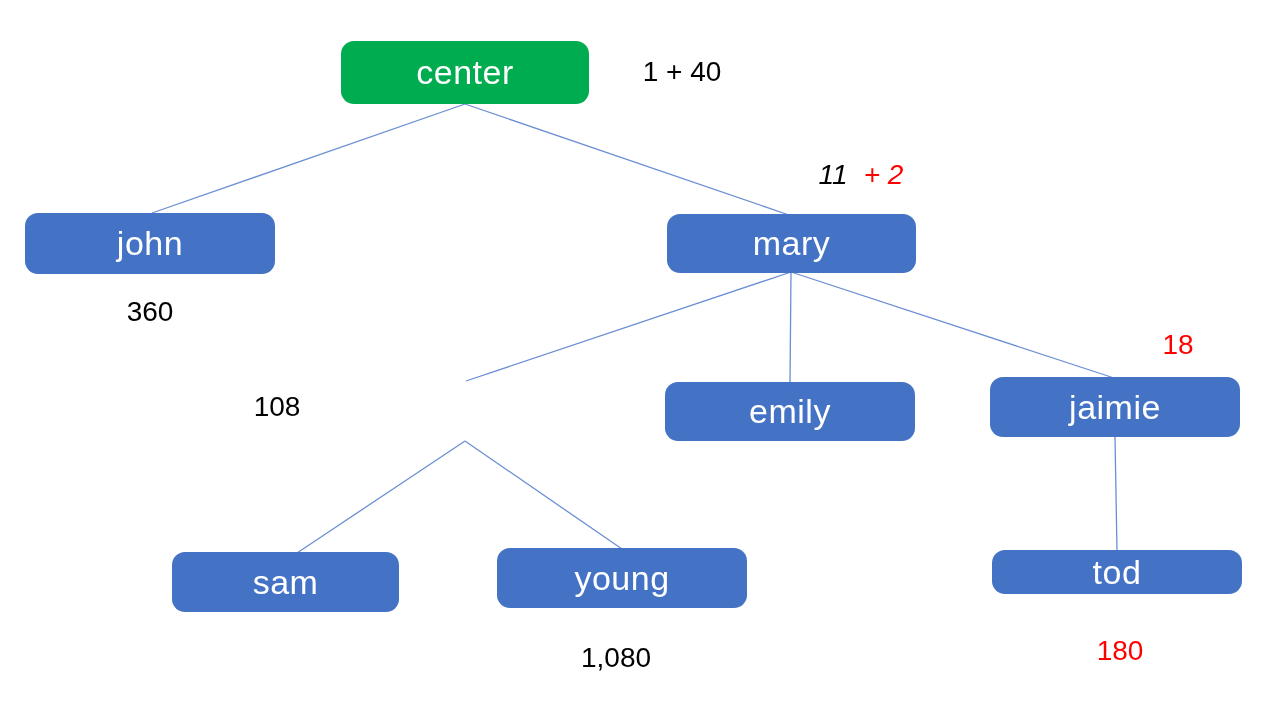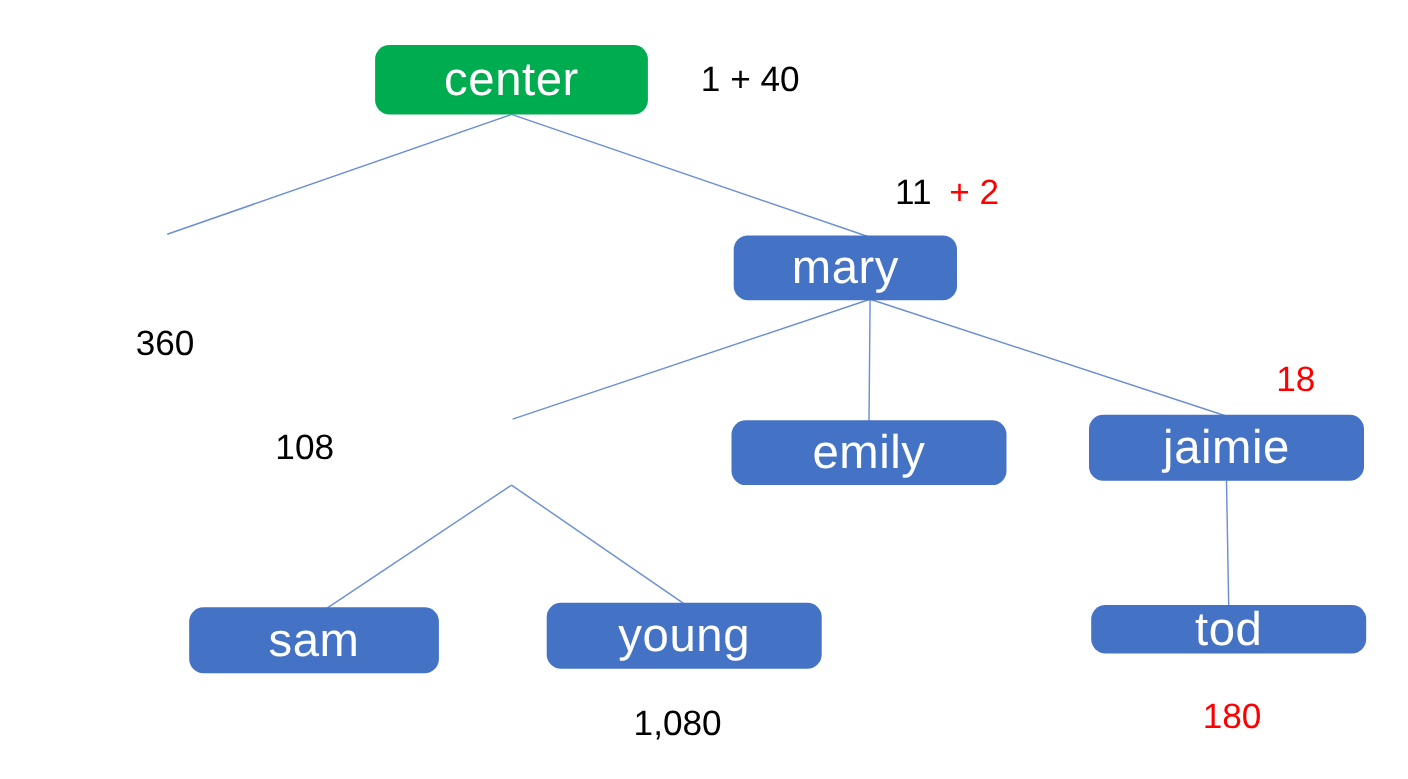--- a/index.html
+++ b/index.html
@@ -17,53 +17,54 @@
   .canvas{position:relative;width:1280px;height:708px;background:var(--background);}
   .connectors{position:absolute;left:0;top:0;width:1280px;height:708px;}
   .connectors line{stroke:var(--connector);stroke-width:1.3;}
   .node{
     position:absolute;
     width:250px;height:61px;
     background:var(--node-fill);
     color:var(--node-text);
     border-radius:13px;
     display:flex;align-items:center;justify-content:center;
-    font-size:43px;font-weight:400;
+    font-size:34px;font-weight:400;
     letter-spacing:0.5px;
   }
   .node--root{background:var(--root-fill);height:63px;}
   .ann{
     position:absolute;
     transform:translate(-50%,-50%);
-    font-size:32px;color:var(--annotation-black);
+    font-size:28px;color:var(--annotation-black);
     white-space:nowrap;
   }
   .ann--red{color:var(--annotation-red);}
-  .ann--pair{display:flex;gap:16px;}
+  .ann--pair{display:flex;gap:16px;font-style:italic;}
 </style>
 </head>
 <body>
 
 <div class="canvas">
 
   <svg class="connectors" viewBox="0 0 1280 708">
     <line x1="465" y1="104" x2="152" y2="213"></line>
     <line x1="465" y1="104" x2="789" y2="215"></line>
     <line x1="791" y1="272" x2="466" y2="381"></line>
     <line x1="791" y1="272" x2="790" y2="383"></line>
     <line x1="791" y1="272" x2="1114" y2="378"></line>
     <line x1="465" y1="441" x2="297" y2="553"></line>
     <line x1="465" y1="441" x2="622" y2="549"></line>
     <line x1="1115" y1="437" x2="1117" y2="551"></line>
   </svg>
 
   <div class="node node--root" style="left:341px;top:41px;width:248px;">center</div>
 
+  <div class="node" style="left:25px;top:213px;">john</div>
 
-  <div class="node" style="left:667px;top:214px;width:203px;height:59px;">mary</div>
+  <div class="node" style="left:667px;top:214px;width:249px;height:59px;">mary</div>
 
 
   <div class="node" style="left:665px;top:382px;height:59px;">emily</div>
 
   <div class="node" style="left:990px;top:377px;height:60px;">jaimie</div>
 
   <div class="node" style="left:172px;top:552px;width:227px;height:60px;">sam</div>
 
   <div class="node" style="left:497px;top:548px;height:60px;text-align:right;">young</div>
 

